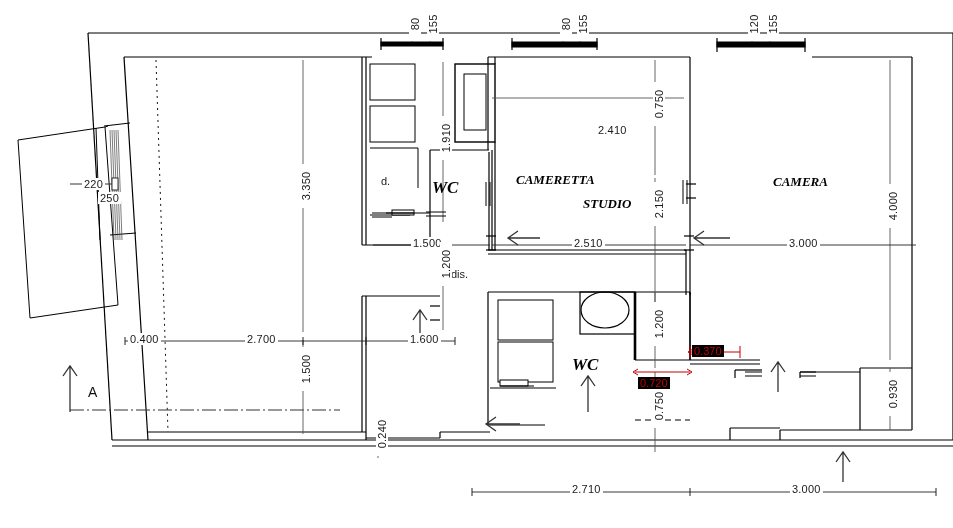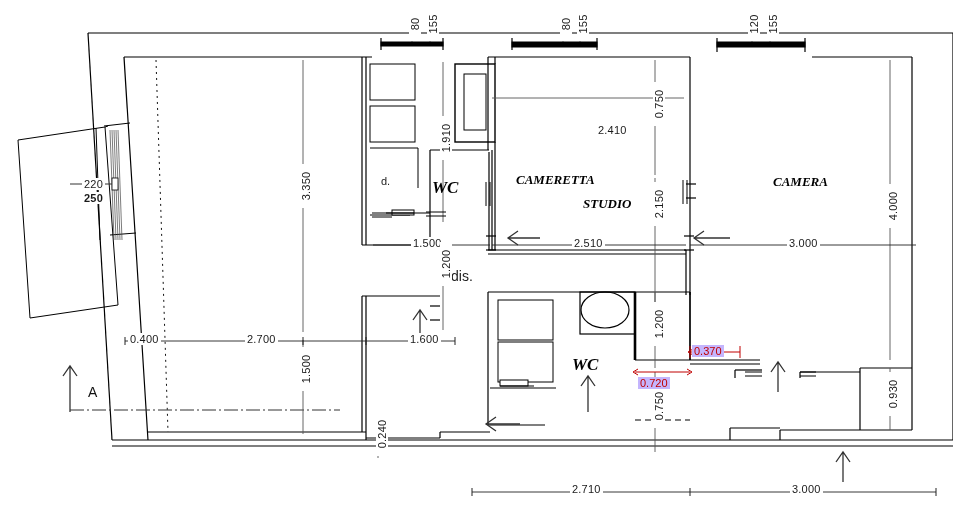--- a/index.html
+++ b/index.html
@@ -2,21 +2,21 @@
 <html><head>
 <meta charset="utf-8">
 <style>
   html,body{margin:0;padding:0;background:#ffffff;}
   body{width:953px;height:528px;overflow:hidden;
        font-family:"Liberation Sans","DejaVu Sans",sans-serif;}
   #stage{position:relative;width:953px;height:528px;background:#fff;}
   svg.plan{position:absolute;left:0;top:0;width:953px;height:528px;}
   .lbl{position:absolute;white-space:nowrap;color:#1a1a1a;}
   .dim{font-size:11px;letter-spacing:.2px;background:#fff;padding:0 2px;}
-  .dimred{font-size:11px;color:#c00000;background:#c4b5fd;padding:0 2px;}
+  .dimred{font-size:11px;color:#c00000;background:#000000;padding:0 2px;}
   .rot90{transform:rotate(-90deg);}
   .room{font-family:"Liberation Serif","DejaVu Serif",serif;
         font-weight:bold;font-style:italic;font-size:13px;color:#000;}
   .roomsm{font-family:"Liberation Serif","DejaVu Serif",serif;
         font-weight:bold;font-style:italic;font-size:17px;color:#000;}
   .tiny{font-size:10px;color:#222;background:#fff;padding:0 1px;}
   .marker{font-family:"Liberation Sans",sans-serif;font-size:14px;color:#111;}
 </style>
 </head>
 <body>
@@ -273,29 +273,29 @@
   <div class="lbl dim rot90" style="left:398px;top:18px;width:30px;text-align:center;">80</div>
   <div class="lbl dim rot90" style="left:416px;top:18px;width:30px;text-align:center;">155</div>
 
   <div class="lbl dim rot90" style="left:549px;top:18px;width:30px;text-align:center;">80</div>
   <div class="lbl dim rot90" style="left:566px;top:18px;width:30px;text-align:center;">155</div>
 
   <div class="lbl dim rot90" style="left:737px;top:18px;width:30px;text-align:center;">120</div>
   <div class="lbl dim rot90" style="left:756px;top:18px;width:30px;text-align:center;">155</div>
 
   <div class="lbl dim" style="left:82px;top:178px;">220</div>
-  <div class="lbl dim" style="left:82px;top:192px;font-weight:bold;">250</div>
+  <div class="lbl dim" style="left:98px;top:192px;">250</div>
 
   <div class="lbl room" style="left:516px;top:172px;">CAMERETTA</div>
   <div class="lbl room" style="left:542px;top:196px;margin-left:41px;">STUDIO</div>
   <div class="lbl room" style="left:773px;top:174px;">CAMERA</div>
   <div class="lbl roomsm" style="left:432px;top:178px;">WC</div>
   <div class="lbl roomsm" style="left:572px;top:355px;">WC</div>
   <div class="lbl tiny" style="left:380px;top:175px;font-size:11px;">d.</div>
-  <div class="lbl tiny" style="left:450px;top:268px;font-size:14px;">dis.</div>
+  <div class="lbl tiny" style="left:450px;top:268px;font-size:11px;">dis.</div>
 
   <div class="lbl marker" style="left:88px;top:384px;">A</div>
 
   <div class="lbl dim" style="left:596px;top:90px;margin-top:34px;">2.410</div>
   <div class="lbl dim" style="left:411px;top:237px;">1.500</div>
   <div class="lbl dim" style="left:572px;top:237px;">2.510</div>
   <div class="lbl dim" style="left:787px;top:237px;">3.000</div>
   <div class="lbl dim" style="left:128px;top:333px;text-align:right;">0.400</div>
   <div class="lbl dim" style="left:245px;top:333px;">2.700</div>
   <div class="lbl dim" style="left:408px;top:333px;">1.600</div>

